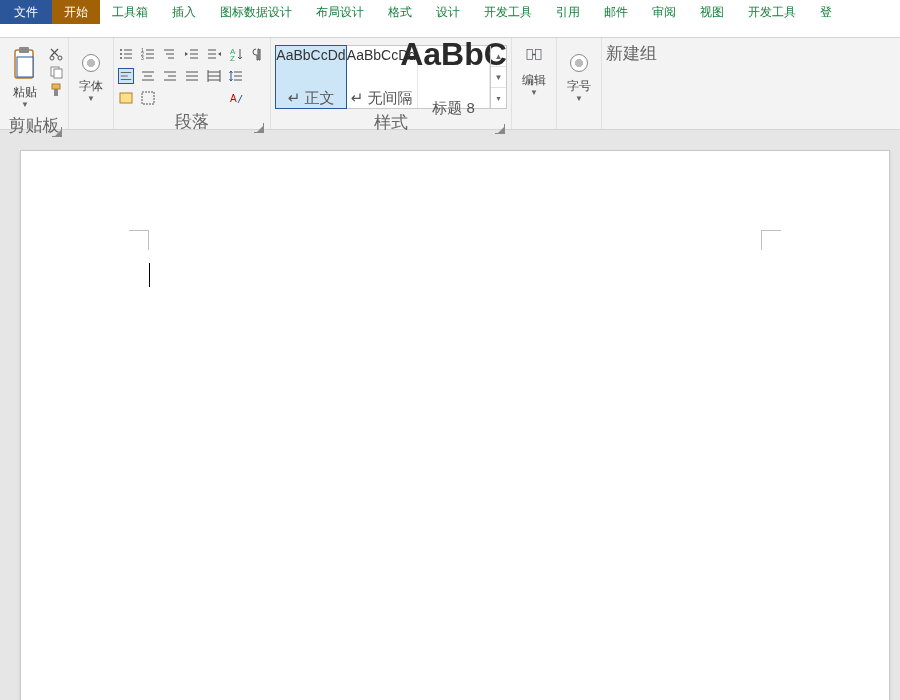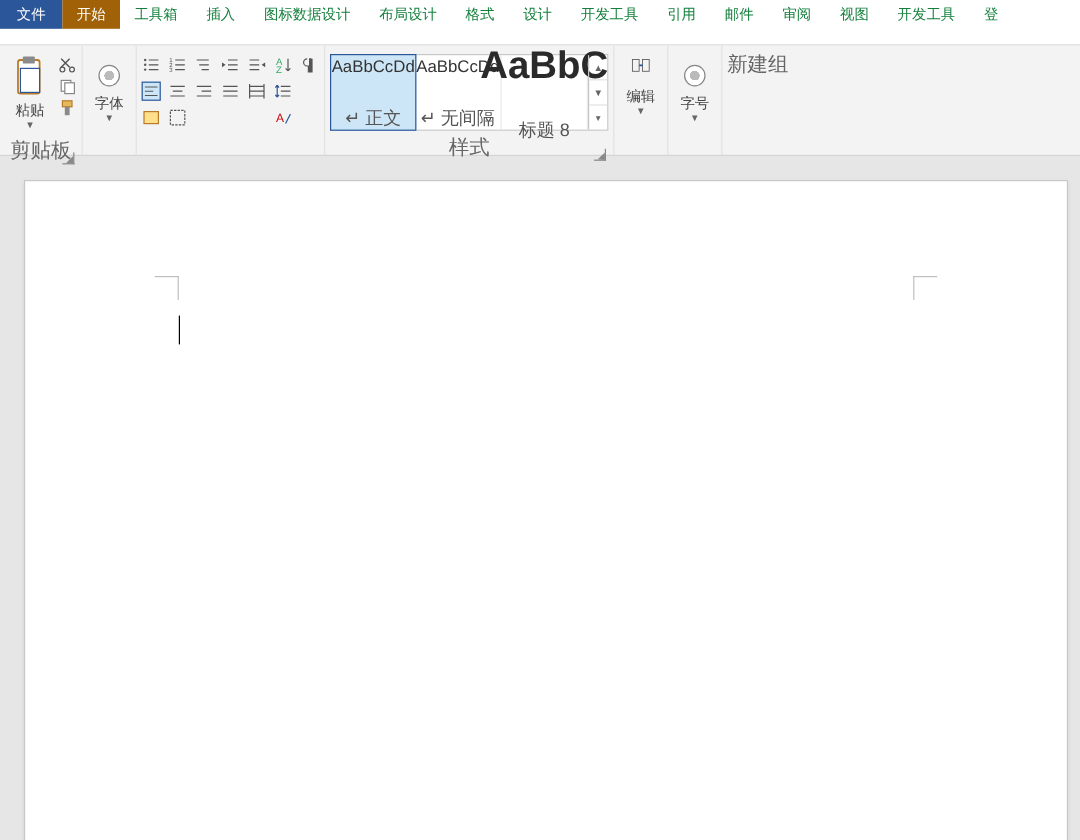--- a/index.html
+++ b/index.html
@@ -216,20 +216,21 @@
         <div class="pg-row">
           <span class="ico">
               <svg width="16" height="16" viewBox="0 0 16 16">
                 <text x="2" y="12" font-size="10" fill="#c00">A</text>
                 <path d="M10 13l4-8" stroke="#2b579a"></path>
               </svg>
             </span>
         </div>
       </div>
     </div>
+    <div class="group-label"><span>段落</span><span class="launcher"></span></div>
   </div>
 
   <div class="group">
     <div class="group-body">
       <div class="styles-gallery">
         <div class="style-item sel">
           <div class="style-prev">AaBbCcDd</div>
           <div class="style-name"><span>↵</span> <span>正文</span></div>
         </div>
         <div class="style-item">

